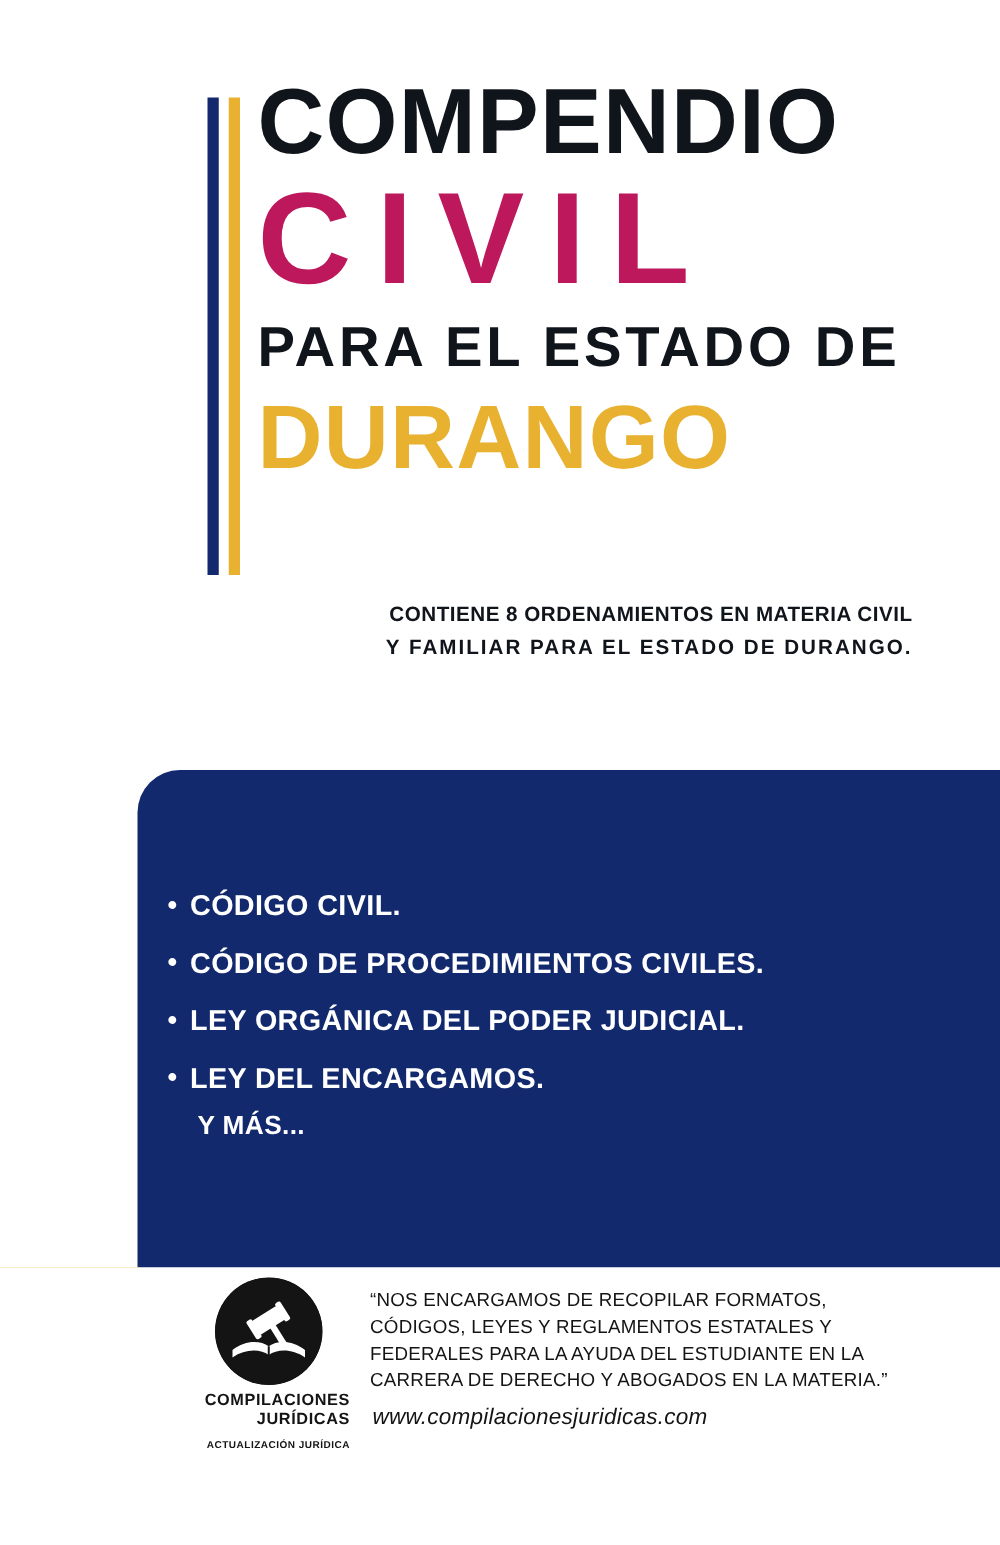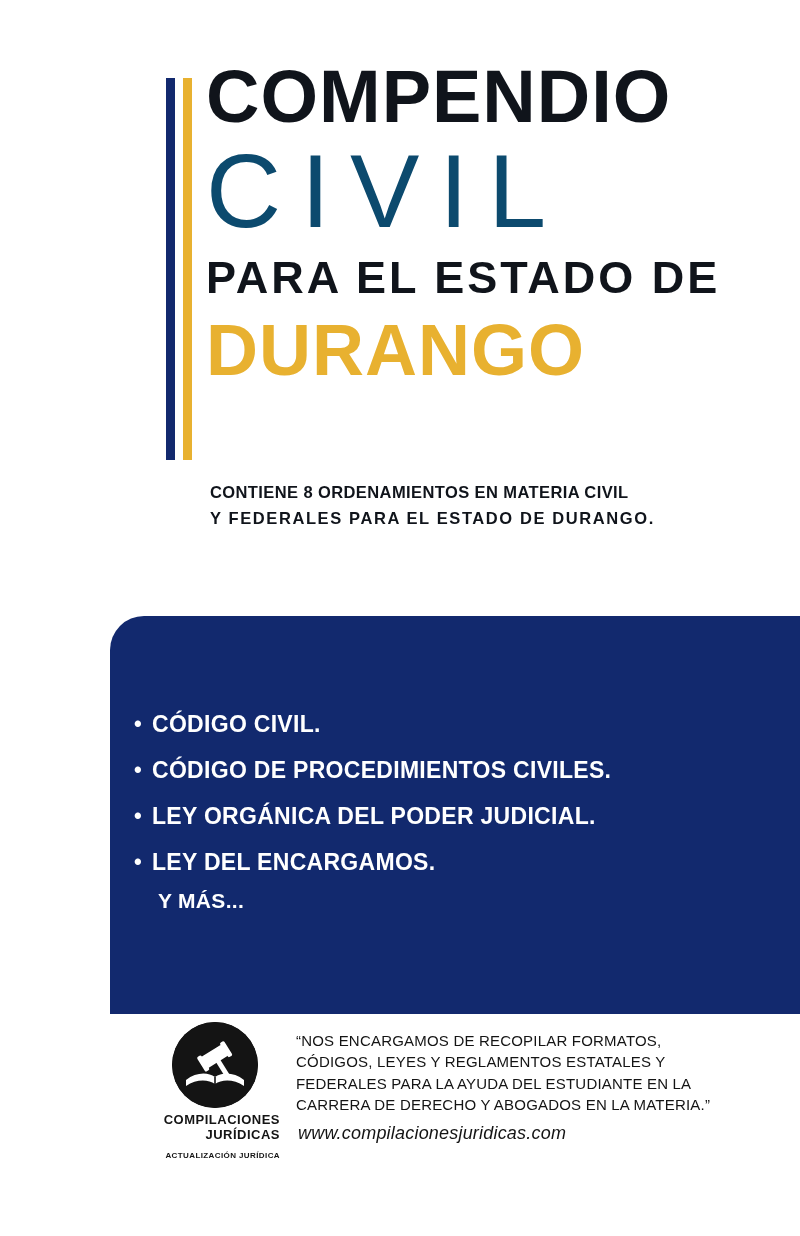--- a/index.html
+++ b/index.html
@@ -53,23 +53,23 @@
     font-size: 74px;
     font-weight: bold;
     letter-spacing: 1px;
     color: #10141b;
     line-height: 0.95;
     white-space: nowrap;
   }
   .line-civil {
     font-family: "Liberation Sans", sans-serif;
     font-size: 104px;
-    font-weight: normal;
+    font-weight: bold;
     letter-spacing: 20px;
-    color: #0c4a6e;
+    color: #be185d;
     line-height: 1.02;
     margin-top: 6px;
     white-space: nowrap;
   }
   .line-para {
     font-family: "Liberation Sans", sans-serif;
     font-size: 45px;
     font-weight: bold;
     letter-spacing: 3px;
     color: #10141b;
@@ -91,20 +91,21 @@
   .subtitle {
     position: absolute;
     left: 210px;
     top: 480px;
     width: 520px;
     font-size: 16.5px;
     font-weight: bold;
     letter-spacing: 0.4px;
     line-height: 1.55;
     color: #10141b;
+    text-align: right;
   }
   .subtitle .l2 {
     letter-spacing: 1.6px;
   }
 
   
   .panel {
     position: absolute;
     left: 110px;
     top: 616px;
@@ -236,21 +237,21 @@
 
   <div class="title-stack">
     <div class="line-compendio">COMPENDIO</div>
     <div class="line-civil">CIVIL</div>
     <div class="line-para">PARA EL ESTADO DE</div>
     <div class="line-durango">DURANGO</div>
   </div>
 
   <div class="subtitle">
     <div class="l1">CONTIENE 8 ORDENAMIENTOS EN MATERIA CIVIL</div>
-    <div class="l2">Y FEDERALES PARA EL ESTADO DE DURANGO.</div>
+    <div class="l2">Y FAMILIAR PARA EL ESTADO DE DURANGO.</div>
   </div>
 </div>
 
 <div class="panel">
   <div class="bullets">
 
     <div class="bullet-row">
       <span class="bullet-dot">•</span>
       <span class="bullet-text">CÓDIGO CIVIL.</span>
     </div>

